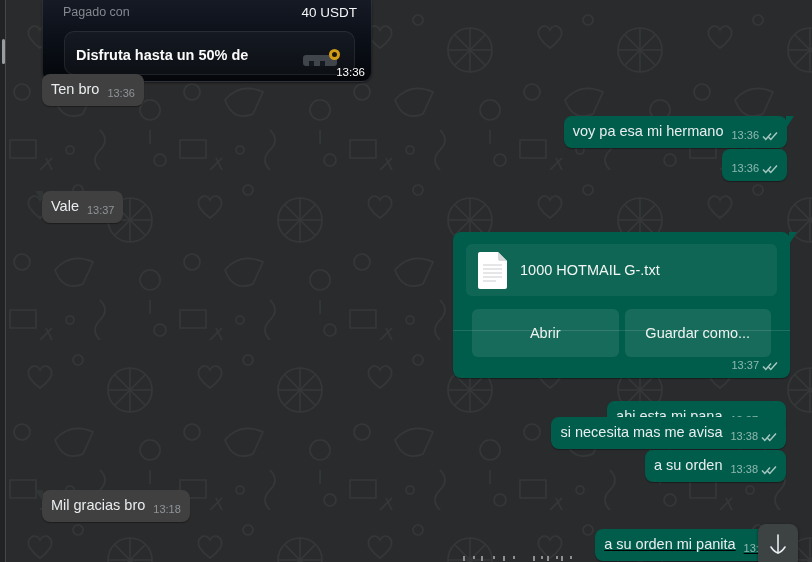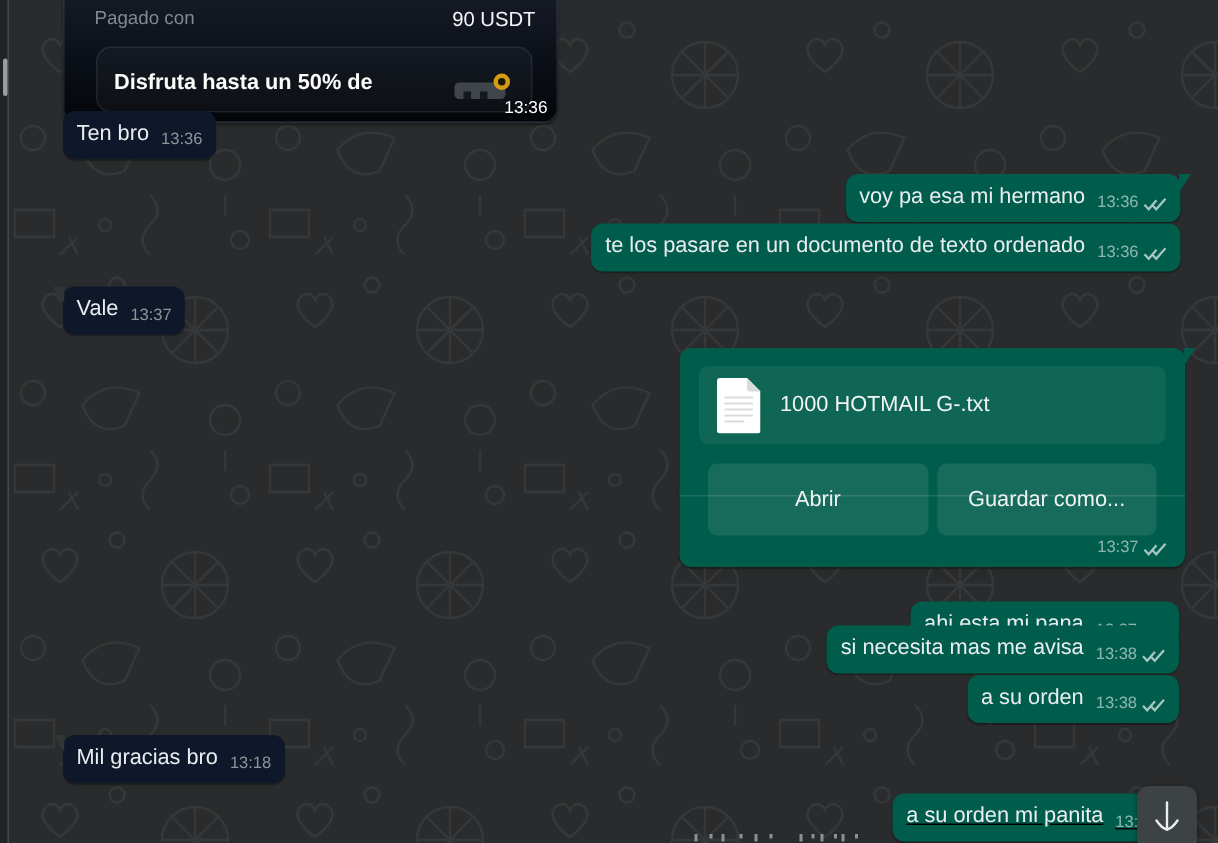--- a/index.html
+++ b/index.html
@@ -19,21 +19,21 @@
     background:#9a9da0; border-radius:2px; }
 
   
   .msg { position:absolute; }
   .bubble {
     display:flex; align-items:flex-end; gap:8px;
     padding:6px 9px 7px 9px; border-radius:8px;
     font-size:14.5px; line-height:19px; color:#e9edef; white-space:nowrap;
     box-shadow:0 1px 1px rgba(0,0,0,0.35);
   }
-  .bubble.in  { background:#0f172a; }
+  .bubble.in  { background:#404040; }
   .bubble.out { background:#005d4b; }
   .meta { display:flex; align-items:center; gap:3px; transform:translateY(4px); }
   .time { font-size:11px; }
   .in  .time { color:#8f9499; }
   .out .time { color:rgba(255,255,255,0.55); }
   .checks { display:inline-block; transform:translateY(1px); }
   .checks svg { display:block; }
 
   .tail { position:absolute; top:0; }
   .tail.right { right:-7px; }
@@ -135,21 +135,21 @@
     </defs>
     <rect width="812" height="562" fill="#2a2b2c"></rect>
     <rect width="812" height="562" fill="url(#doodle)"></rect>
   </svg>
 
   <div class="left-strip"></div>
   <div class="left-scrollbar-thumb"></div>
 
   <div class="msg" id="m-card">
     <span class="card-label">Pagado con</span>
-    <span class="card-amount">90 USDT</span>
+    <span class="card-amount">40 USDT</span>
     <div class="card-panel"></div>
     <span class="card-promo">Disfruta hasta un 50% de</span>
     <div class="card-art">
         <i></i>
         <i></i>
       </div>
     <div class="card-coin"></div>
     <span class="card-time">13:36</span>
   </div>
 
@@ -177,21 +177,20 @@
             <path d="M1 5.5 L3.8 8.5 L9 2.5"></path>
               <path d="M6.6 6.2 L8.8 8.5 L15 1.5"></path>
           </svg>
         </span>
       </span>
     </div>
   </div>
 
   <div class="msg" id="m-telos">
     <div class="bubble out">
-      <span>te los pasare en un documento de texto ordenado</span>
       <span class="meta">
         <span class="time">13:36</span>
         <span class="checks">
           <svg width="16" height="11" viewBox="0 0 16 11" fill="none" stroke="rgba(255,255,255,0.65)" stroke-width="1.5">
             <path d="M1 5.5 L3.8 8.5 L9 2.5"></path>
               <path d="M6.6 6.2 L8.8 8.5 L15 1.5"></path>
           </svg>
         </span>
       </span>
     </div>

